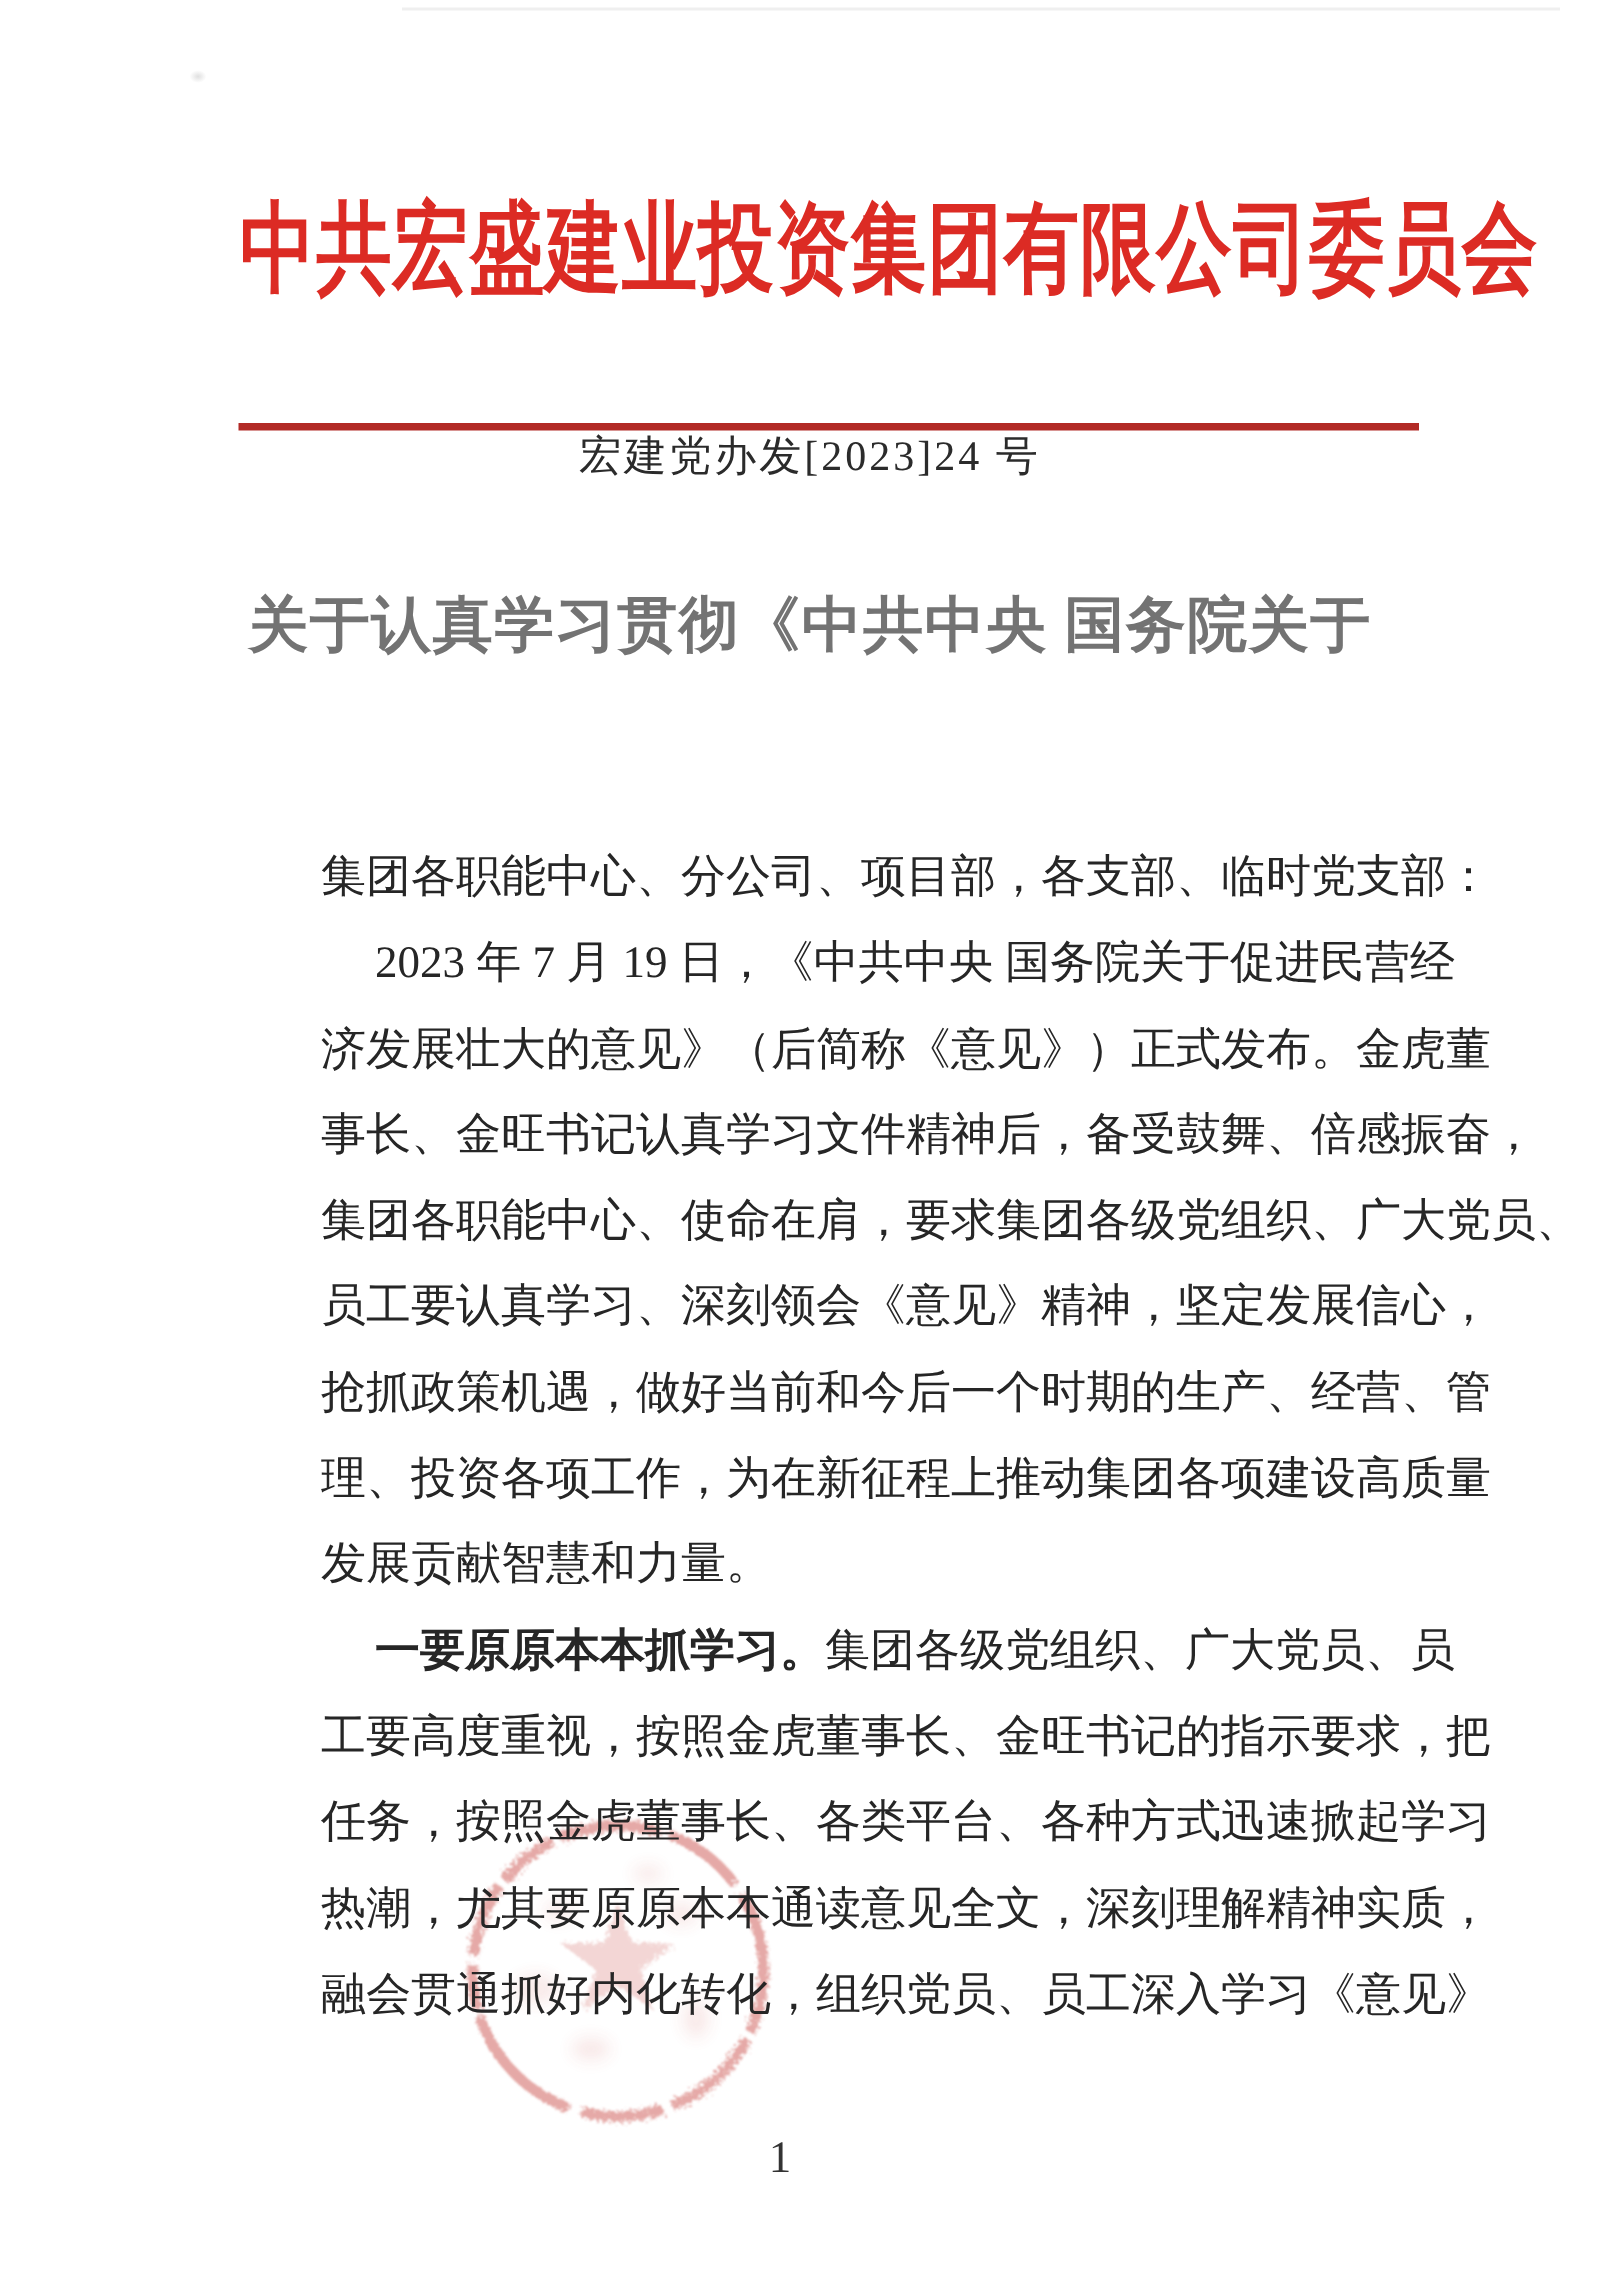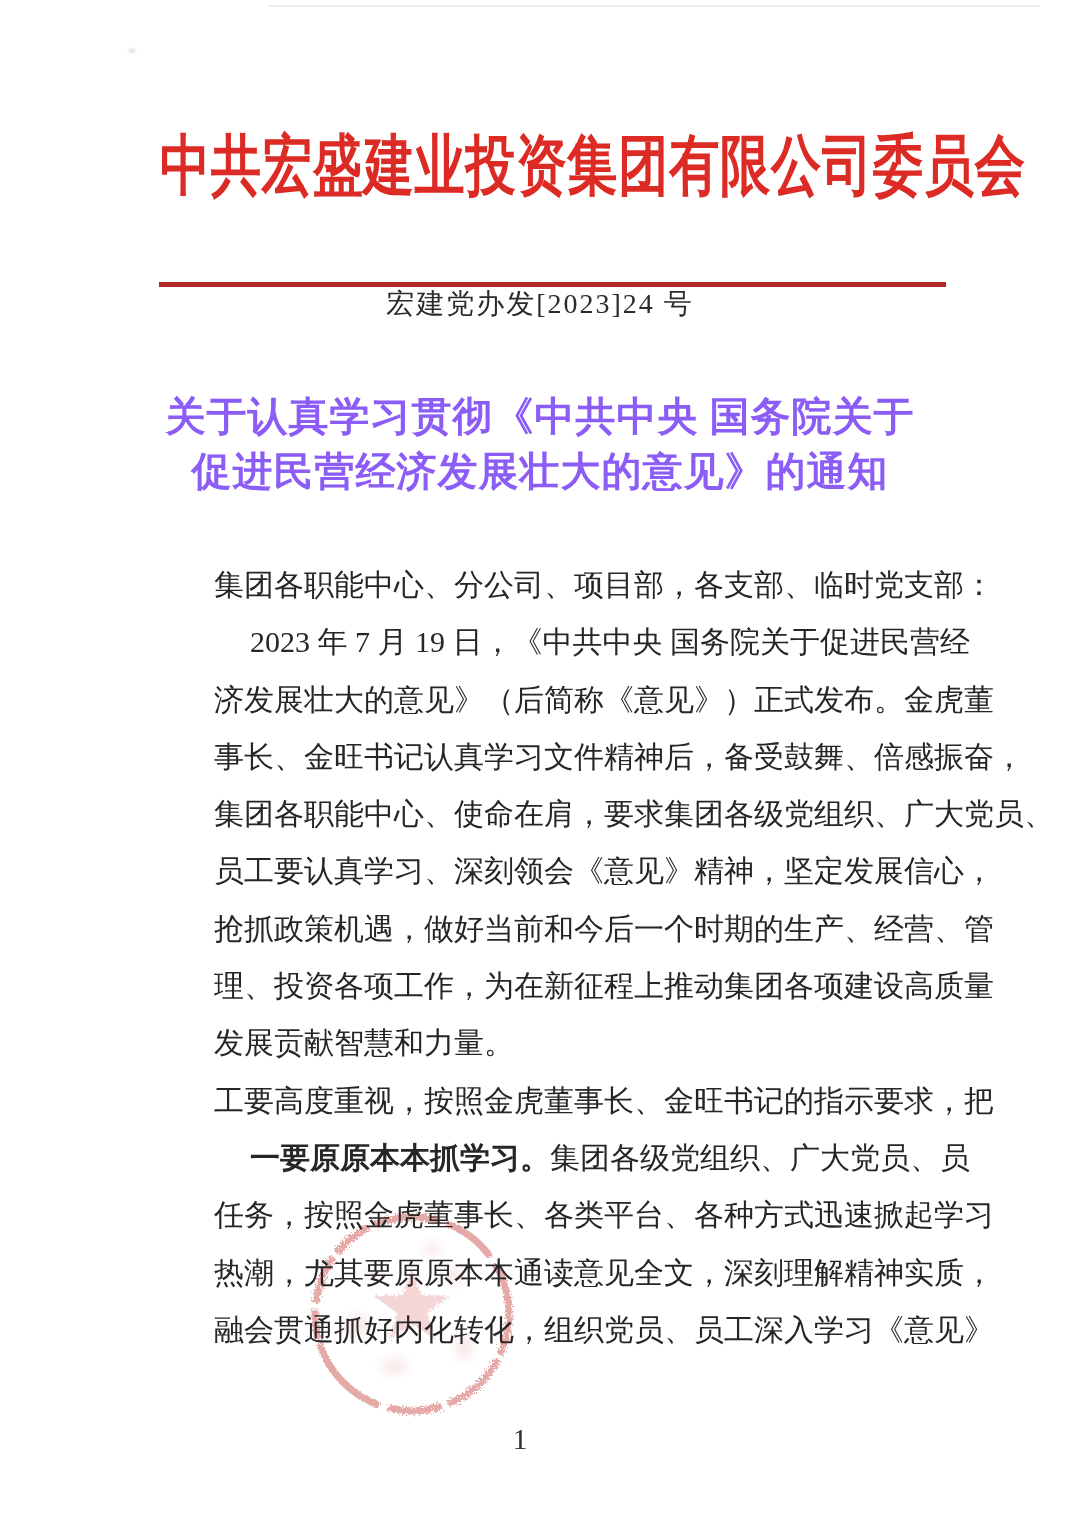--- a/index.html
+++ b/index.html
@@ -34,21 +34,21 @@
     margin-top:48px;
   }
   .red-rule {
     position:absolute; top:282px; left:119px; width:787px; height:5px;
     background:var(--rule_red,#b22a26);
   }
   
   .doc-title {
     position:absolute; top:389px; left:80px; right:80px; margin:0;
     text-align:center; font-size:40px; font-weight:700; line-height:55px;
-    letter-spacing:1px; color:#8b5cf6;
+    letter-spacing:1px; color:#737373;
   }
   
   .body-text {
     position:absolute; top:556px; left:146px; width:790px;
     font-size:30px; line-height:57.3px; color:var(--text,#262626);margin-left:28px;
   }
   .bline { height:57.3px; white-space:nowrap; }
   .bline.ind { text-indent:36px; }
   .lead-bold { font-family:"Liberation Sans","DejaVu Sans",sans-serif; font-weight:700; }
   
@@ -71,21 +71,20 @@
   <div class="artifact-smudge"></div>
 
   <h1 class="org-title">中共宏盛建业投资集团有限公司委员会</h1>
 
   <div class="doc-number">宏建党办发[2023]24 号</div>
 
   <div class="red-rule"></div>
 
   <h2 class="doc-title">
     <span>关于认真学习贯彻《中共中央 国务院关于</span><br>
-    <span>促进民营经济发展壮大的意见》的通知</span>
   </h2>
 
   <svg class="seal" viewBox="0 0 220 220" xmlns="http://www.w3.org/2000/svg" aria-hidden="true">
     <defs>
       <filter id="rough" x="-20%" y="-20%" width="140%" height="140%">
         <feTurbulence type="fractalNoise" baseFrequency="0.55" numOctaves="2" result="n"></feTurbulence>
         <feDisplacementMap in="SourceGraphic" in2="n" scale="9"></feDisplacementMap>
         <feGaussianBlur stdDeviation="0.6"></feGaussianBlur>
       </filter>
       <filter id="soft" x="-50%" y="-50%" width="200%" height="200%">
@@ -111,22 +110,22 @@
   <div class="body-text">
       <div class="bline">集团各职能中心、分公司、项目部，各支部、临时党支部：</div>
       <div class="bline ind">2023 年 7 月 19 日，《中共中央 国务院关于促进民营经</div>
       <div class="bline">济发展壮大的意见》（后简称《意见》）正式发布。金虎董</div>
       <div class="bline">事长、金旺书记认真学习文件精神后，备受鼓舞、倍感振奋，</div>
       <div class="bline">集团各职能中心、使命在肩，要求集团各级党组织、广大党员、</div>
       <div class="bline">员工要认真学习、深刻领会《意见》精神，坚定发展信心，</div>
       <div class="bline">抢抓政策机遇，做好当前和今后一个时期的生产、经营、管</div>
       <div class="bline">理、投资各项工作，为在新征程上推动集团各项建设高质量</div>
       <div class="bline">发展贡献智慧和力量。</div>
+      <div class="bline ind"><span class="lead-bold">一要原原本本抓学习。</span>集团各级党组织、广大党员、员</div>
       <div class="bline">工要高度重视，按照金虎董事长、金旺书记的指示要求，把</div>
-      <div class="bline ind"><span class="lead-bold">一要原原本本抓学习。</span>集团各级党组织、广大党员、员</div>
       <div class="bline">任务，按照金虎董事长、各类平台、各种方式迅速掀起学习</div>
       <div class="bline">热潮，尤其要原原本本通读意见全文，深刻理解精神实质，</div>
       <div class="bline">融会贯通抓好内化转化，组织党员、员工深入学习《意见》</div>
     </div>
 
   <div class="page-number">1</div>
 
 </div>
 
 </body></html>

